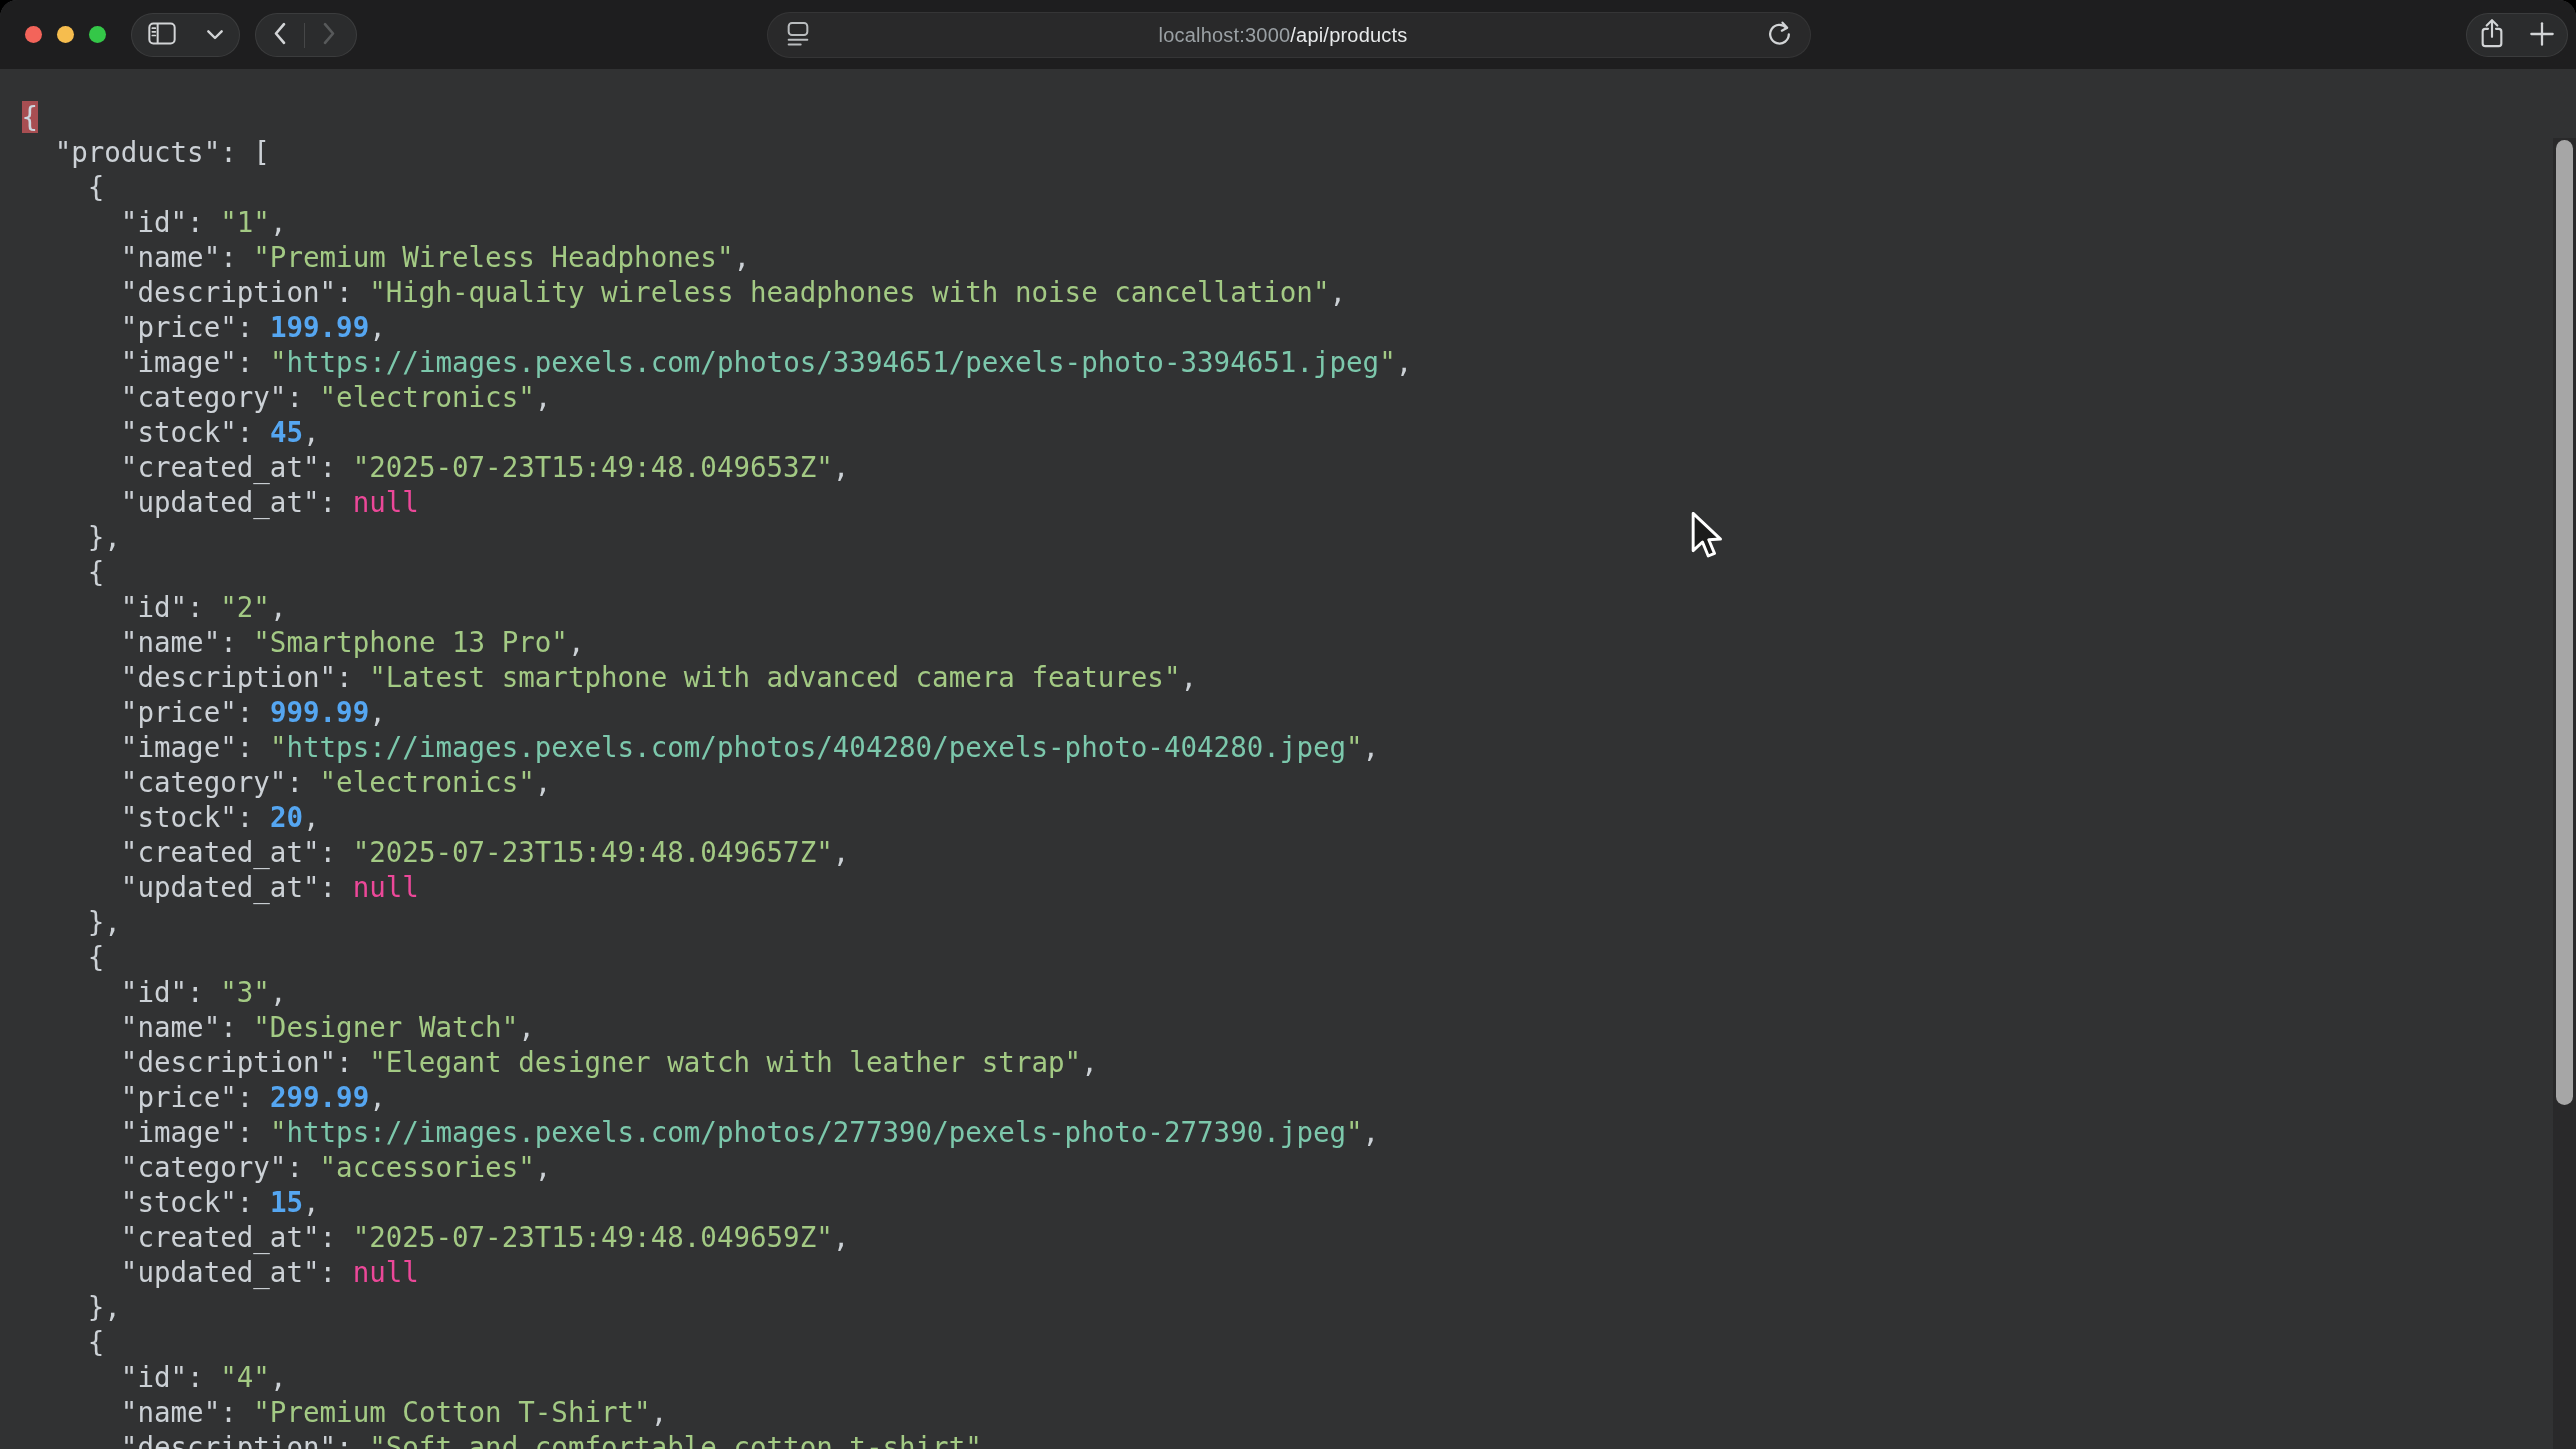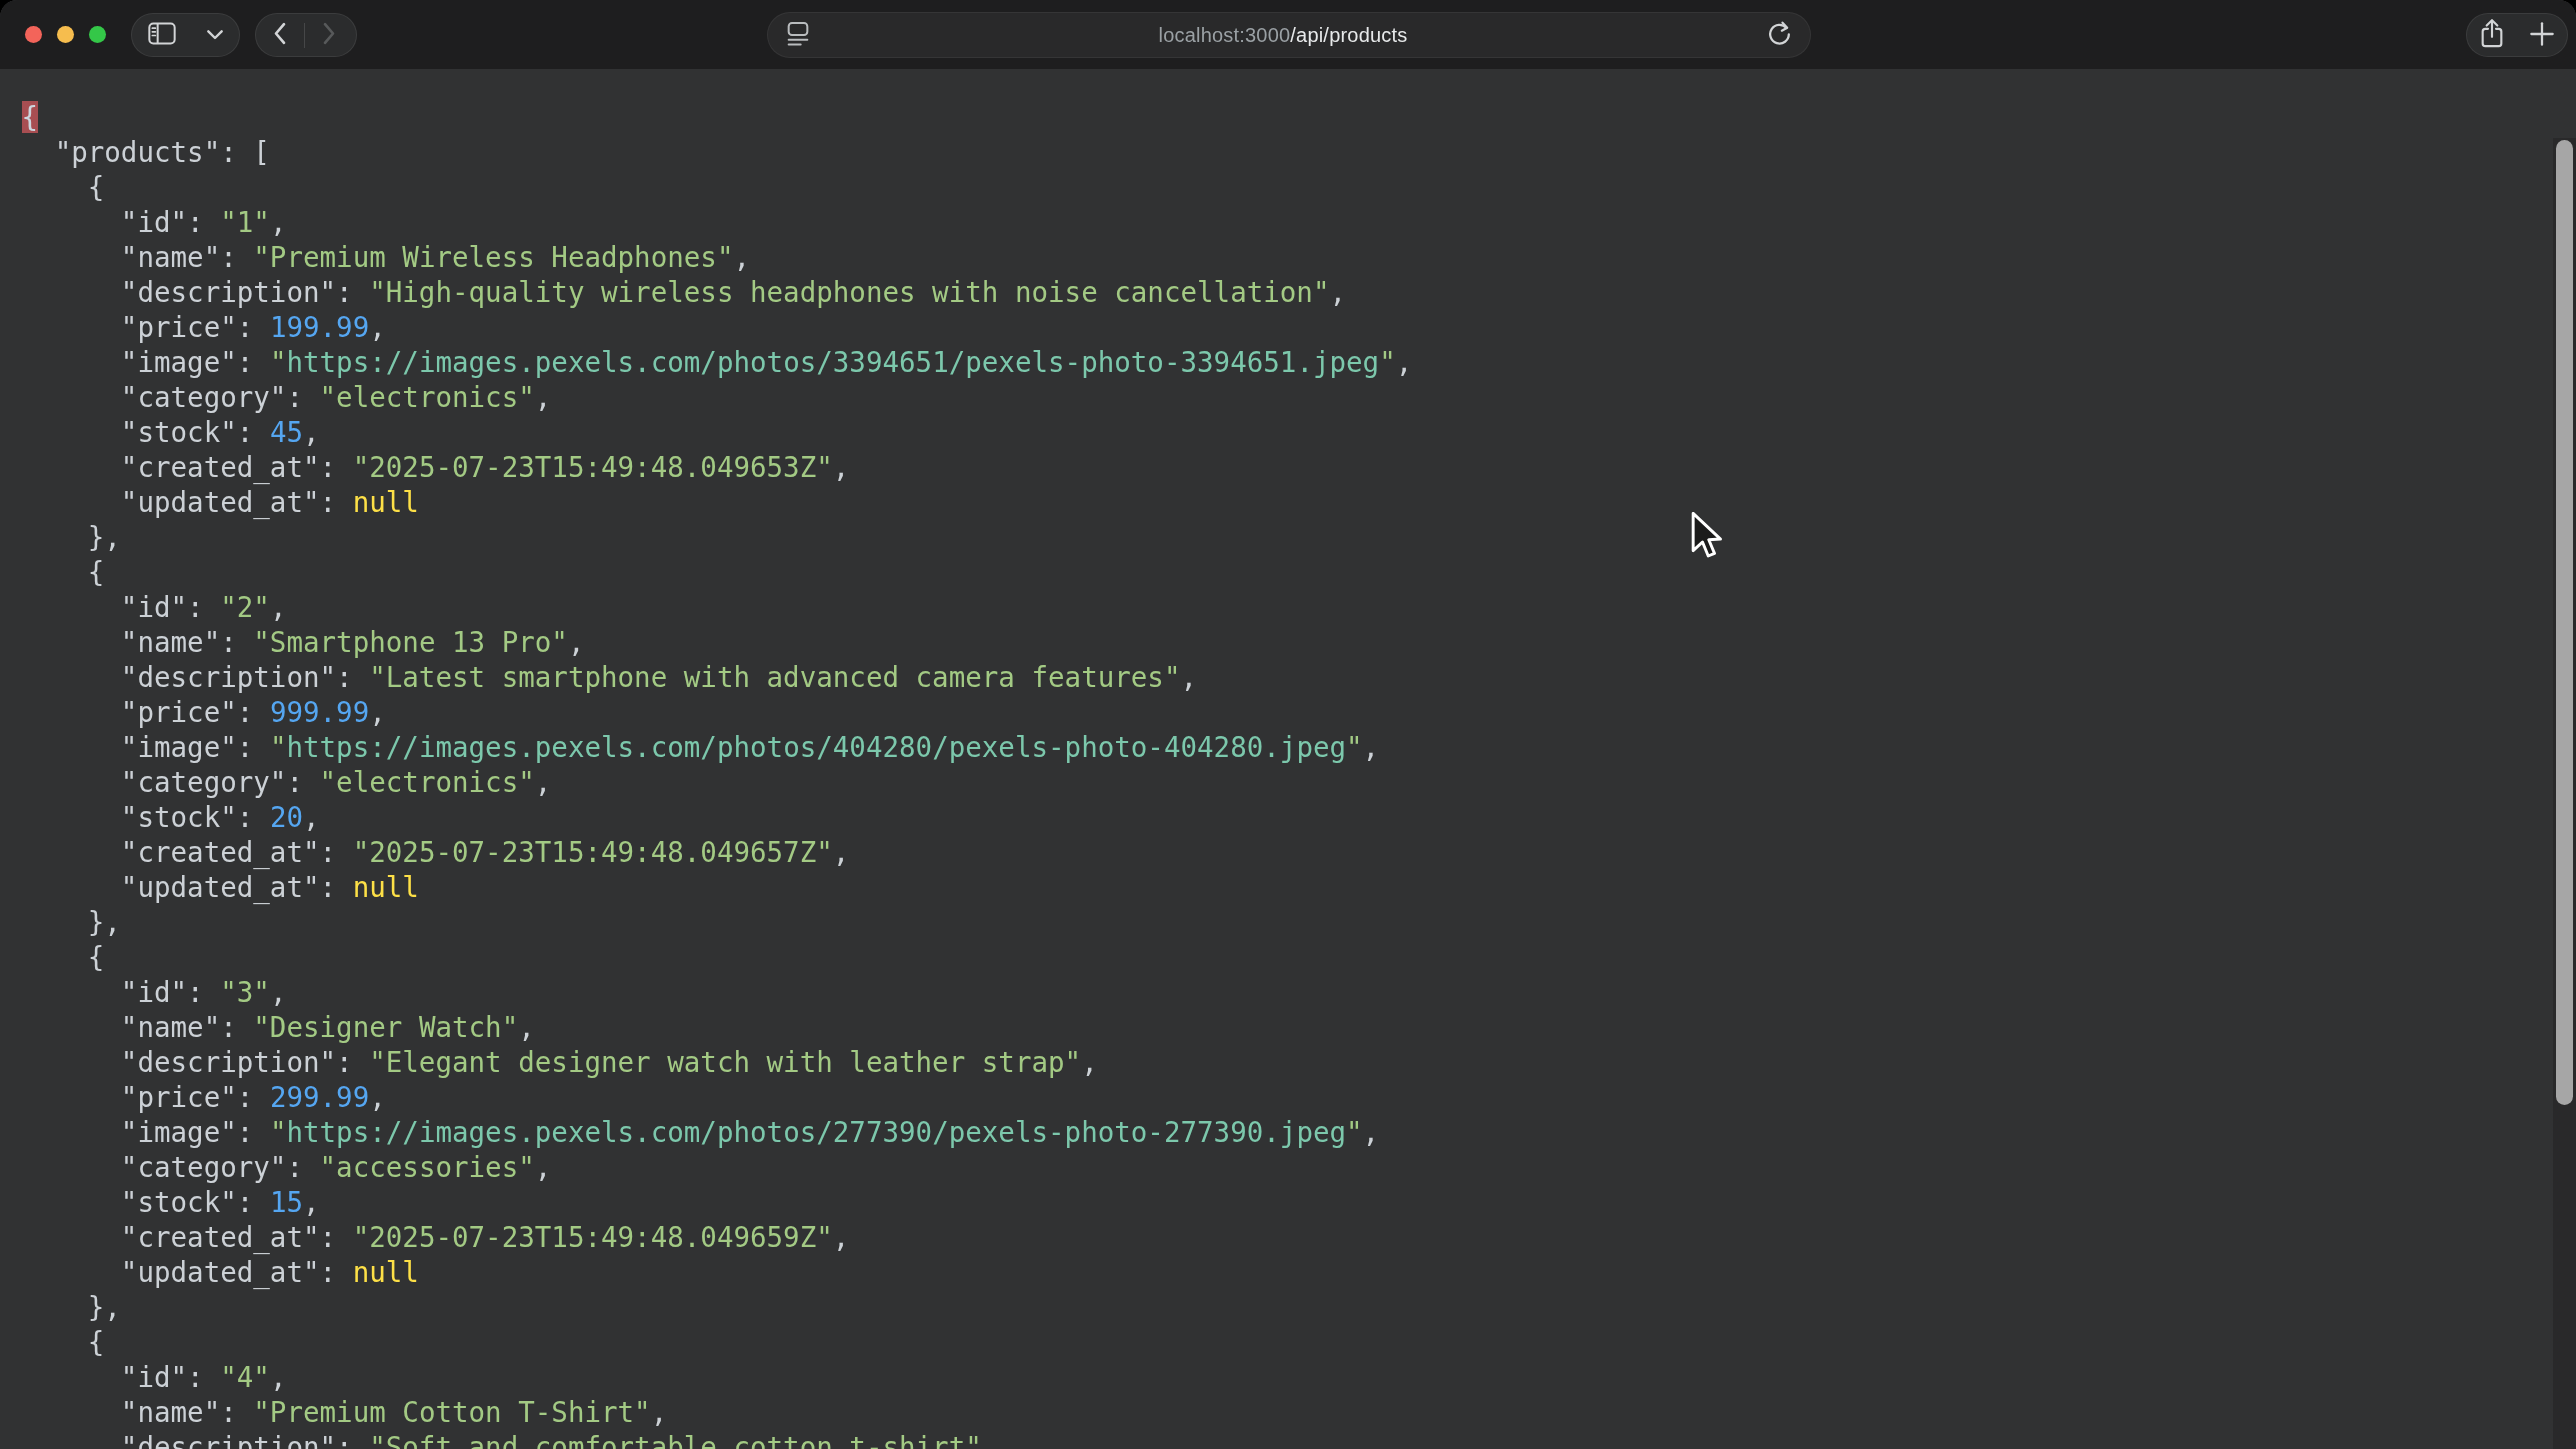--- a/index.html
+++ b/index.html
@@ -51,22 +51,22 @@
   }
   pre.code{
     margin:0;padding:31px 0 0 21.5px;
     font-family:"DejaVu Sans Mono", monospace;
     font-size:27.5px;line-height:35px;
     color:#ccd1d6;
   }
   .ln{white-space:pre;height:35px;}
   .k{color:#ccd1d6;}
   .s{color:#a3ca84;}
-  .n{color:#55a6f1;}
-  .z{color:#fde047;}
+  .n{color:#55a6f1;font-weight:bold;}
+  .z{color:#ec4899;}
   a.a{color:#7cc8ac;text-underline-offset:4px;text-decoration-thickness:1.3px;cursor:pointer;}
   .hl{background:#a84e52;color:#ccd6de;}
   
   .sb-track{
     position:absolute;top:69px;right:0;width:23px;bottom:0;
     background:rgba(0,0,0,0.16);
   }
   .sb-thumb{
     position:absolute;top:2px;right:2.7px;width:17.4px;height:965px;
     border-radius:8.7px;background:#a6a6a6;

